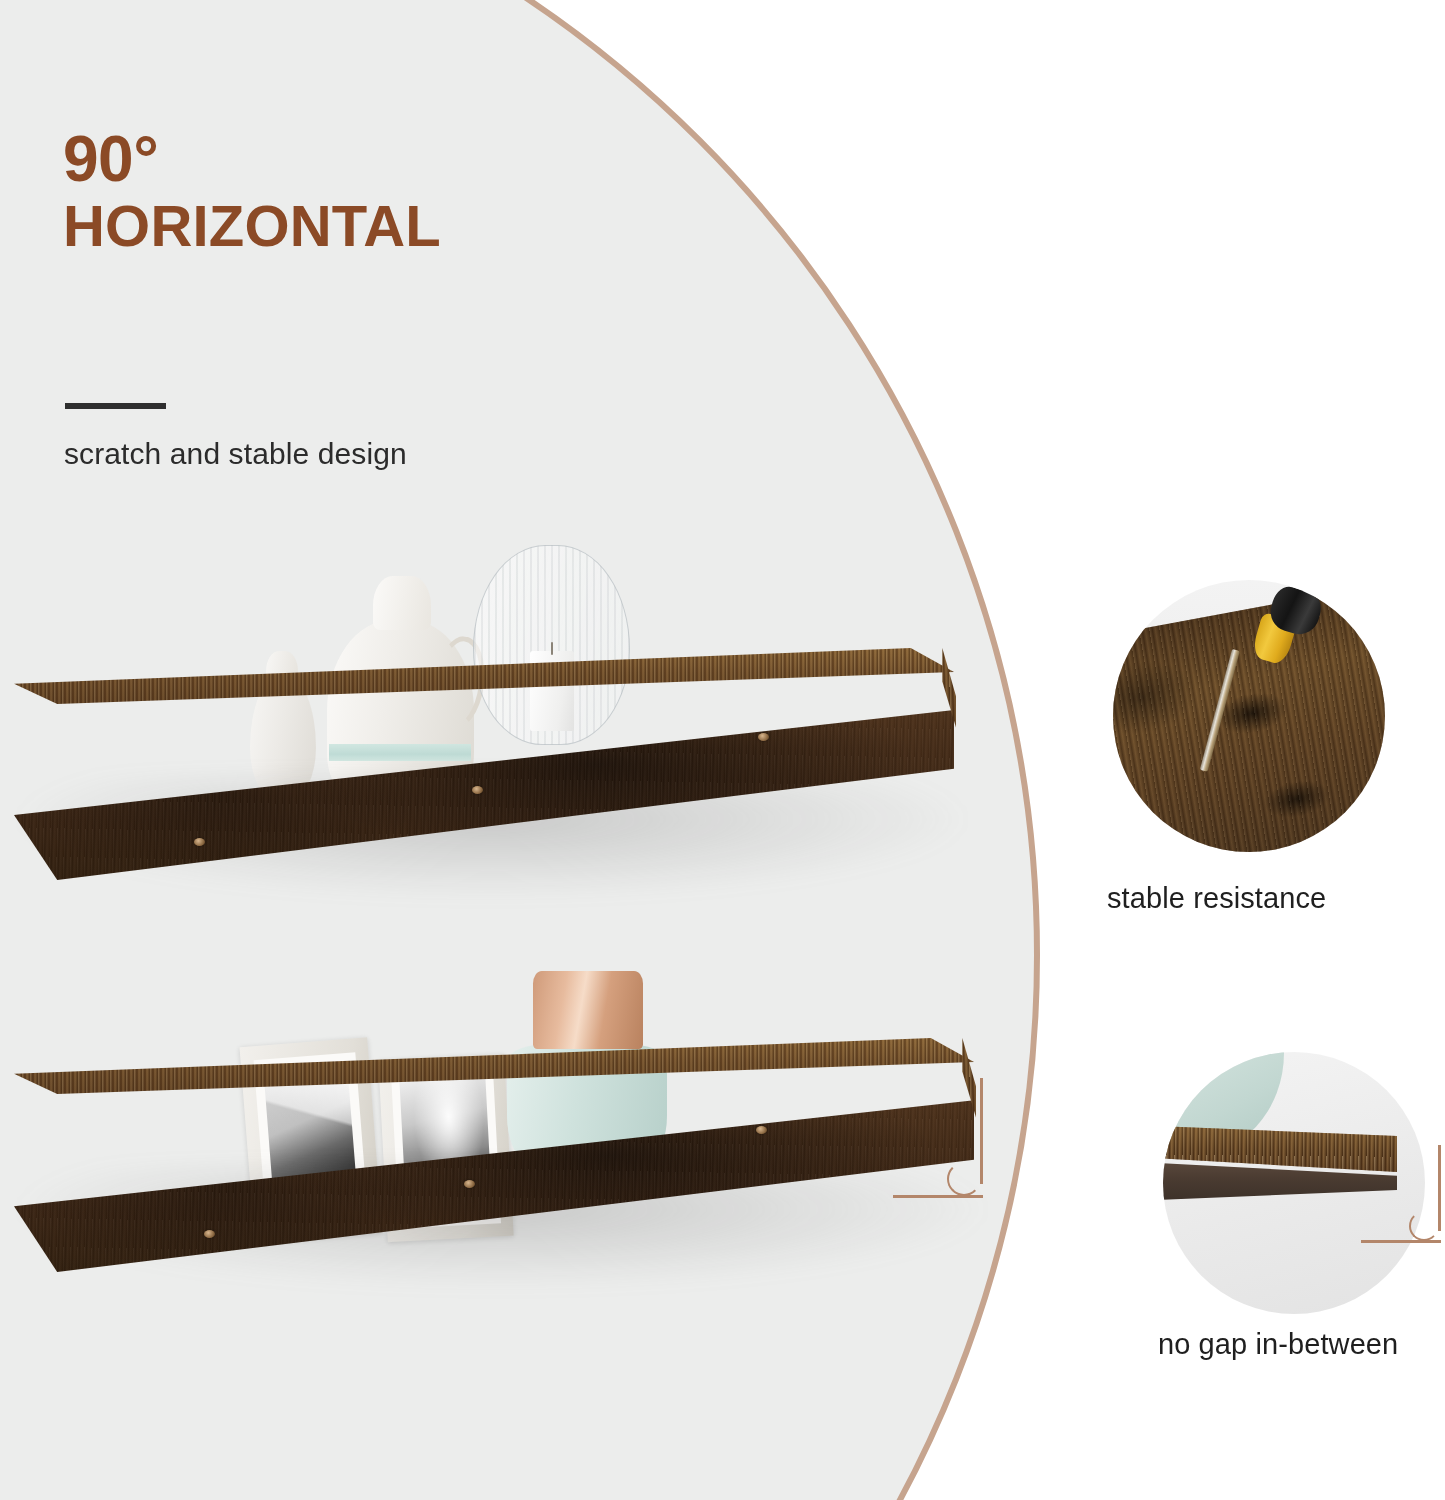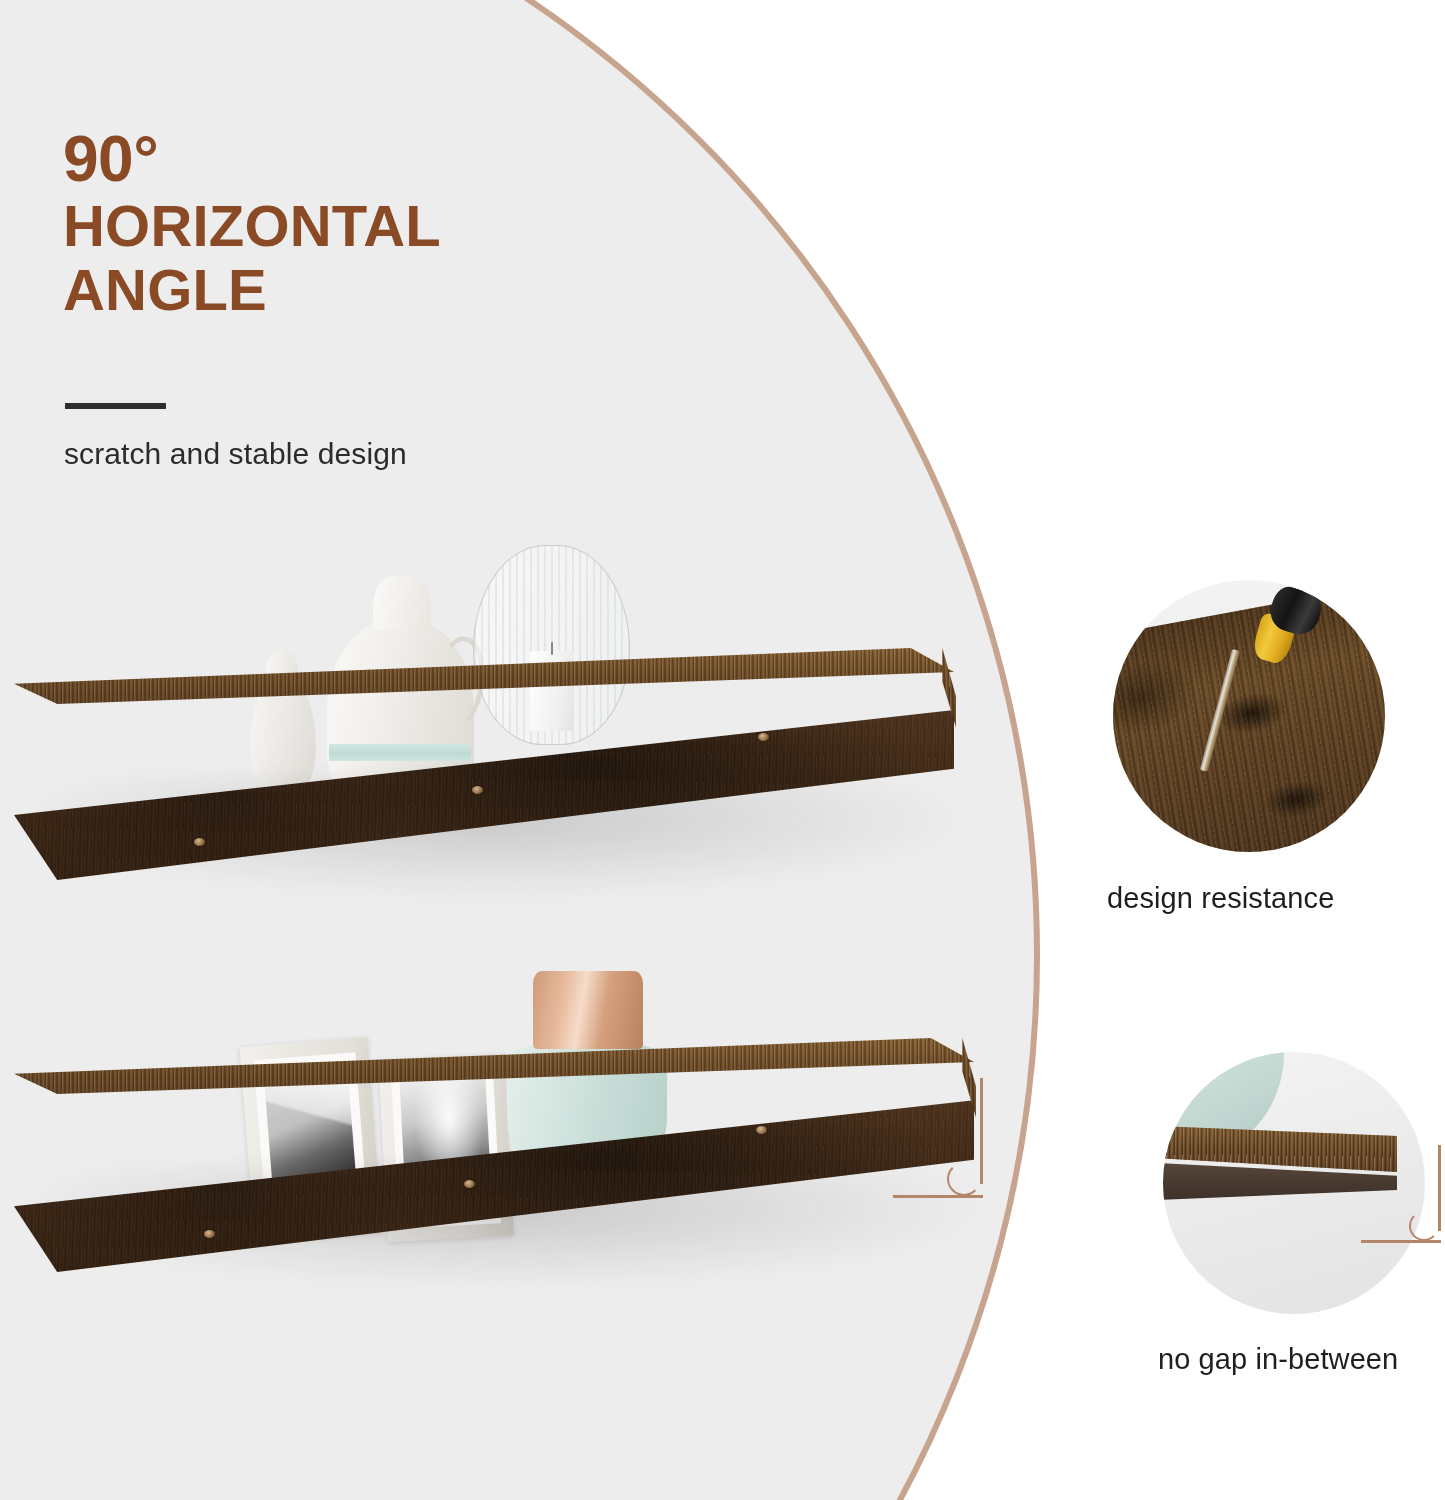--- a/index.html
+++ b/index.html
@@ -331,21 +331,20 @@
 <body>
 
 <div id="stage">
 
   <div class="bg-white"></div>
   <div class="bg-disc"></div>
 
   <div class="headline">
     <p class="deg">90°</p>
     <p class="ln">HORIZONTAL</p>
-    <p class="ln">ANGLE</p>
   </div>
   <div class="rule"></div>
   <div class="subhead">scratch and stable design</div>
 
   <div class="shelf" style="left:0px; top:520px; width:980px; height:420px;">
 
     <div class="obj vase-small" style="left:250px; top:155px; width:66px; height:125px;">
       <div class="vase-small-neck" style="left:16px; top:-24px; width:32px; height:34px;"></div>
     </div>
 
@@ -416,33 +415,33 @@
 
 
   <div class="feature" style="left:1113px; top:580px; width:330px; height:350px;">
     <div class="circle" style="left:0px; top:0px; width:272px; height:272px;">
       <div class="sd-wall"></div>
       <div class="sd-wood"></div>
       <div class="sd-shaft" style="left:119px; top:70px; width:8px; height:125px; transform:rotate(15deg); transform-origin:50% 0%;"></div>
       <div class="sd-grip" style="left:143px; top:36px; width:36px; height:46px; transform:rotate(16deg);"></div>
       <div class="sd-cap" style="left:158px; top:9px; width:49px; height:44px; transform:rotate(16deg);"></div>
     </div>
-    <div class="feature-label" style="left:-6px; top:302px;">design resistance</div>
+    <div class="feature-label" style="left:-6px; top:302px;">stable resistance</div>
   </div>
 
   <div class="feature" style="left:1163px; top:1052px; width:300px; height:350px;">
     <div class="circle" style="left:0px; top:0px; width:262px; height:262px;">
       <div class="ng-wall"></div>
       <div class="ng-mint"></div>
       <div class="ng-board-top" style="left:-4px; top:74px; width:238px; height:46px;
                   clip-path: polygon(0% 0%, 100% 22%, 100% 100%, 0% 70%);"></div>
       <div class="ng-board-bot" style="left:-4px; top:106px; width:238px; height:42px;
                   clip-path: polygon(0% 12%, 100% 42%, 100% 76%, 0% 100%);"></div>
     </div>
     <div class="angle-mark" style="left:198px; top:93px; width:80px; height:98px;">
       <div class="v" style="right:0px; top:0px; width:3px; height:86px;"></div>
       <div class="h" style="left:0px; bottom:0px; width:80px; height:3px;"></div>
       <div class="arc" style="right:2px; bottom:2px; width:26px; height:26px;"></div>
     </div>
-    <div class="feature-label" style="left:-5px; top:291px;text-align:center;">no gap in-between</div>
+    <div class="feature-label" style="left:-5px; top:276px;text-align:center;">no gap in-between</div>
   </div>
 
 </div>
 
 </body></html>

